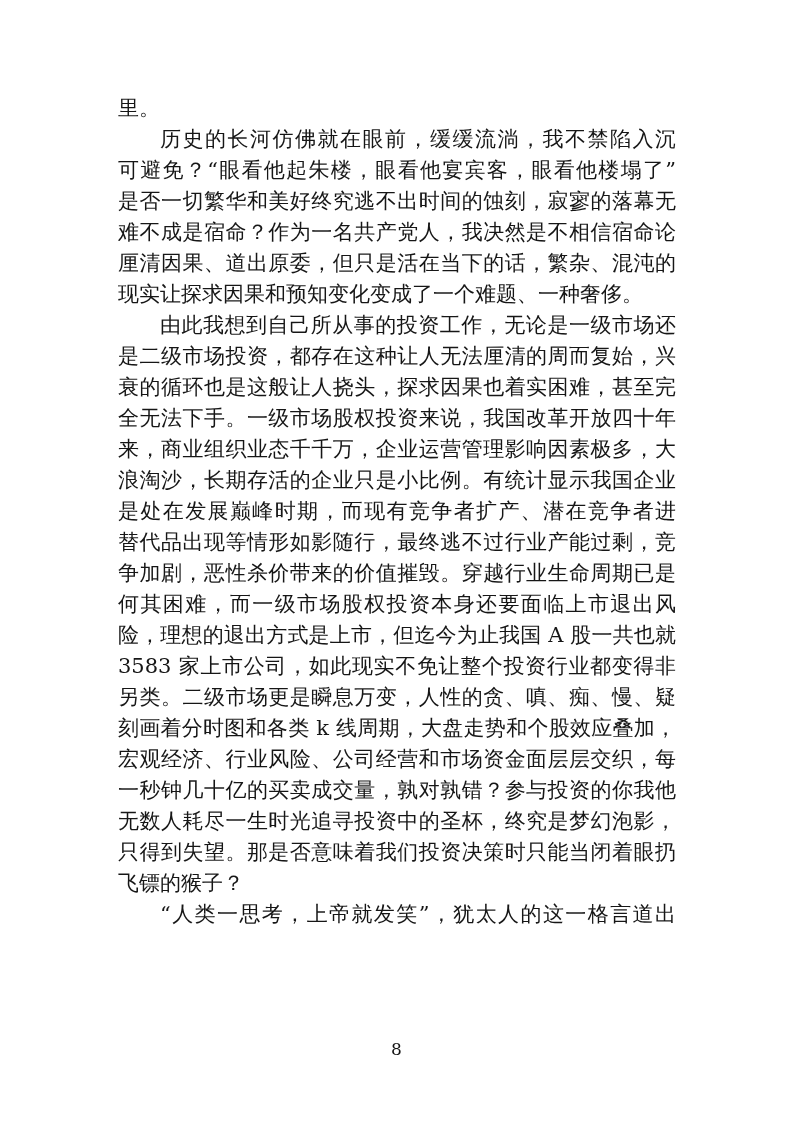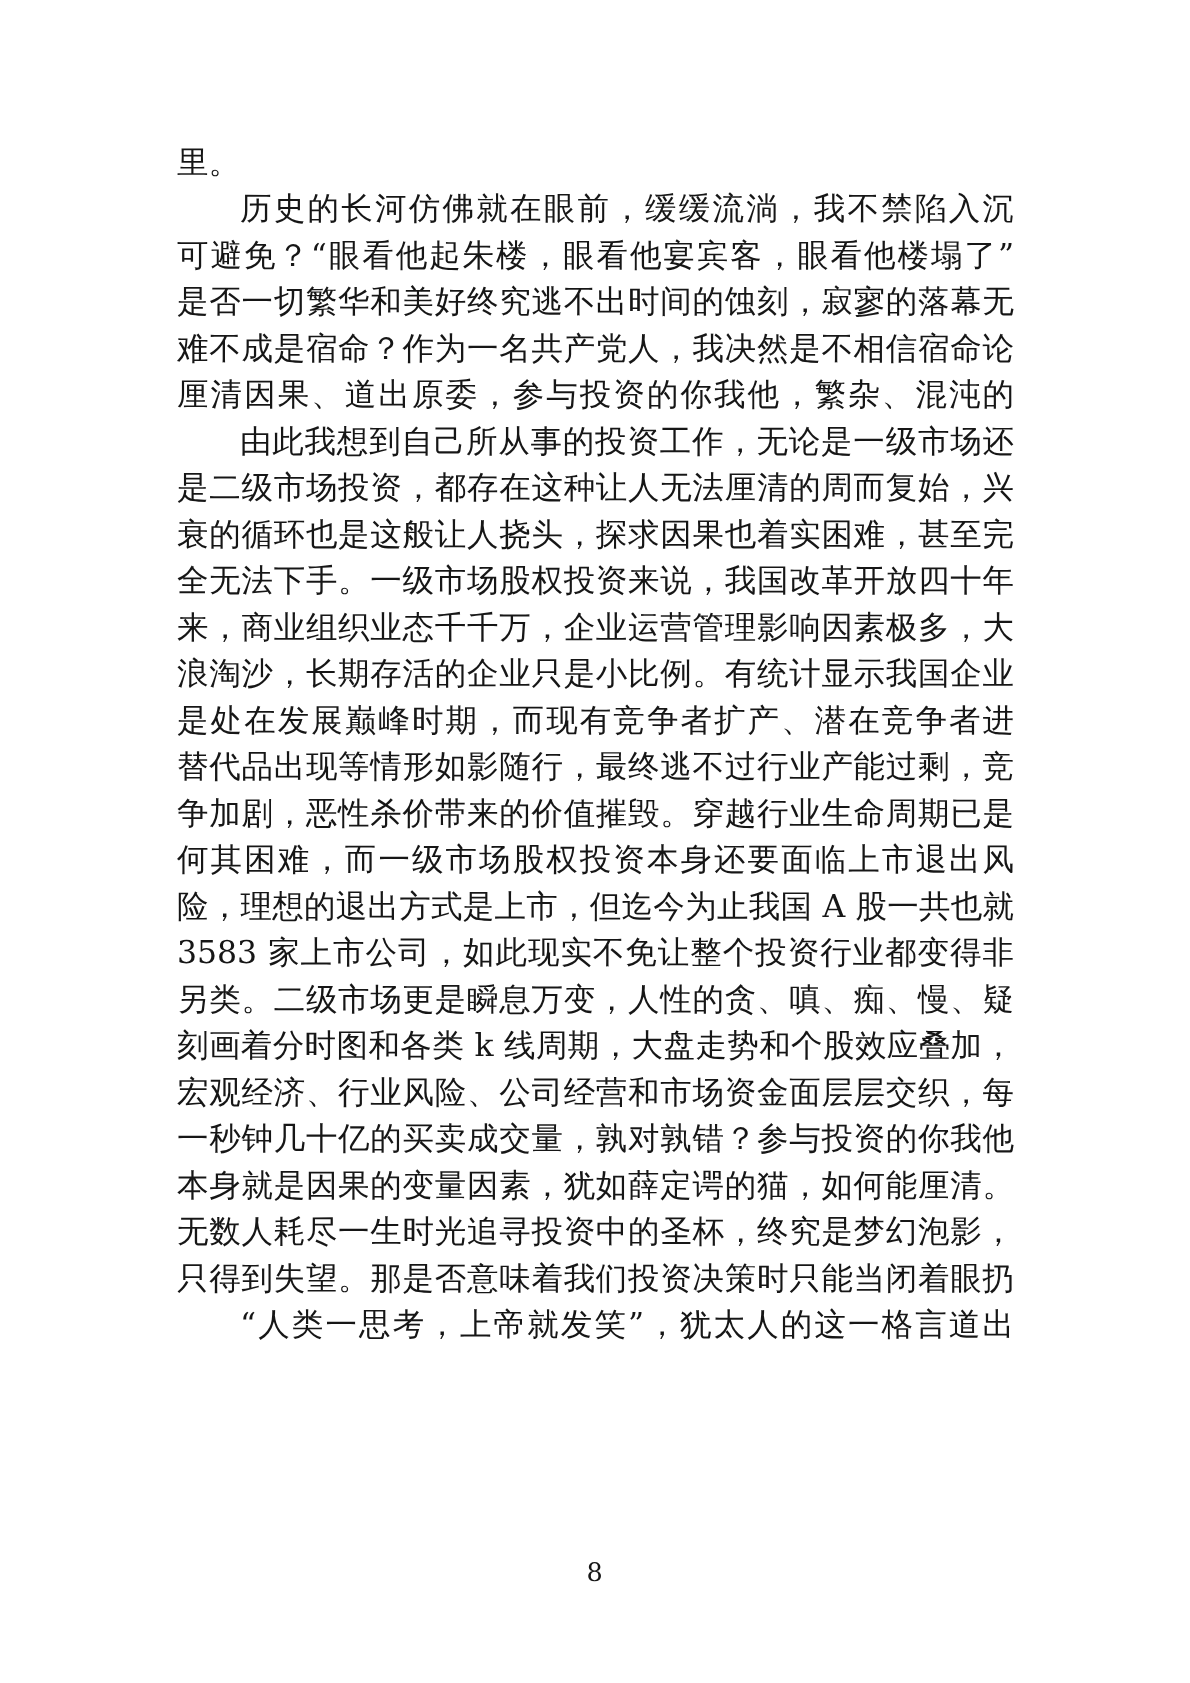--- a/index.html
+++ b/index.html
@@ -54,36 +54,37 @@
 </head>
 <body>
 
 <div class="page" style="background: rgb(255, 255, 255); color: rgb(22, 22, 22);">
   <div class="text-block" id="text-block">
       <div class="line">里。</div>
       <div class="line fill indent">历史的长河仿佛就在眼前，缓缓流淌，我不禁陷入沉思，</div>
       <div class="line fill">可避免？“眼看他起朱楼，眼看他宴宾客，眼看他楼塌了”</div>
       <div class="line fill">是否一切繁华和美好终究逃不出时间的蚀刻，寂寥的落幕无</div>
       <div class="line fill">难不成是宿命？作为一名共产党人，我决然是不相信宿命论</div>
-      <div class="line fill">厘清因果、道出原委，参与投资的你我他，繁杂、混沌的</div>
+      <div class="line fill">厘清因果、道出原委，但只是活在当下的话，繁杂、混沌的</div>
+      <div class="line">现实让探求因果和预知变化变成了一个难题、一种奢侈。</div>
       <div class="line fill indent">由此我想到自己所从事的投资工作，无论是一级市场还</div>
       <div class="line fill">是二级市场投资，都存在这种让人无法厘清的周而复始，兴</div>
       <div class="line fill">衰的循环也是这般让人挠头，探求因果也着实困难，甚至完</div>
       <div class="line fill">全无法下手。一级市场股权投资来说，我国改革开放四十年</div>
       <div class="line fill">来，商业组织业态千千万，企业运营管理影响因素极多，大</div>
       <div class="line fill">浪淘沙，长期存活的企业只是小比例。有统计显示我国企业</div>
       <div class="line fill">是处在发展巅峰时期，而现有竞争者扩产、潜在竞争者进入、</div>
       <div class="line fill">替代品出现等情形如影随行，最终逃不过行业产能过剩，竞</div>
       <div class="line fill">争加剧，恶性杀价带来的价值摧毁。穿越行业生命周期已是</div>
       <div class="line fill">何其困难，而一级市场股权投资本身还要面临上市退出风</div>
       <div class="line fill">险，理想的退出方式是上市，但迄今为止我国 A 股一共也就</div>
       <div class="line fill">3583 家上市公司，如此现实不免让整个投资行业都变得非常</div>
       <div class="line fill">另类。二级市场更是瞬息万变，人性的贪、嗔、痴、慢、疑</div>
       <div class="line fill">刻画着分时图和各类 k 线周期，大盘走势和个股效应叠加，</div>
       <div class="line fill">宏观经济、行业风险、公司经营和市场资金面层层交织，每</div>
       <div class="line fill">一秒钟几十亿的买卖成交量，孰对孰错？参与投资的你我他</div>
-      <div class="line fill">本身就是因果的变量因素，犹如薛定谔的猫，如何能厘清。</div>
       <div class="line fill">无数人耗尽一生时光追寻投资中的圣杯，终究是梦幻泡影，</div>
       <div class="line fill">只得到失望。那是否意味着我们投资决策时只能当闭着眼扔</div>
+      <div class="line">飞镖的猴子？</div>
       <div class="line fill indent">“人类一思考，上帝就发笑”，犹太人的这一格言道出</div>
     </div>
   <div class="page-number">8</div>
 </div>
 
 </body></html>

